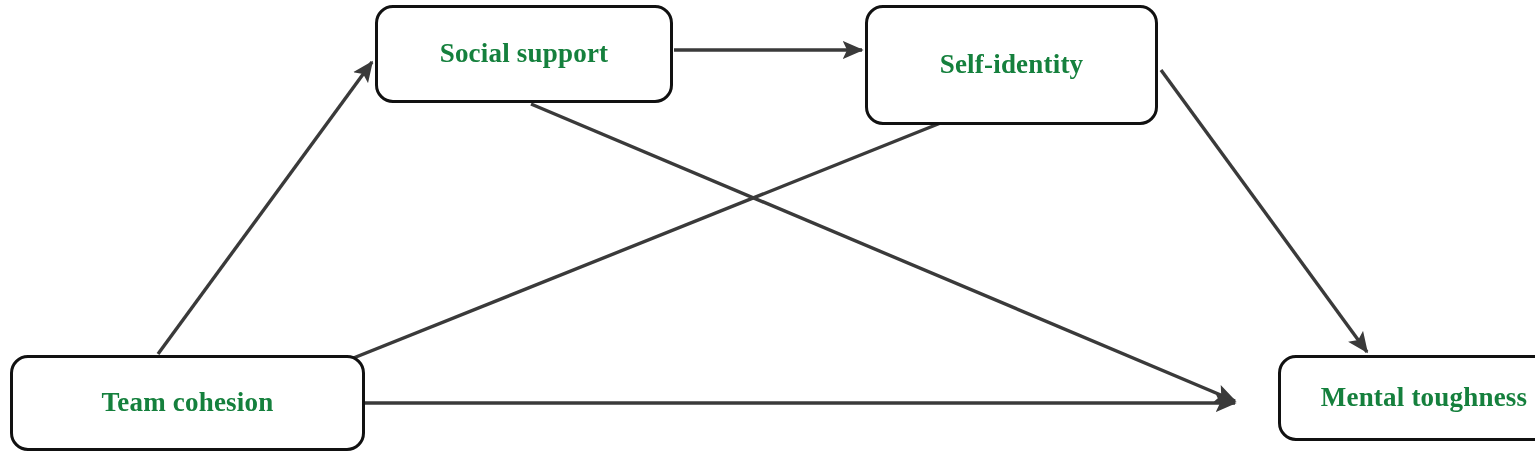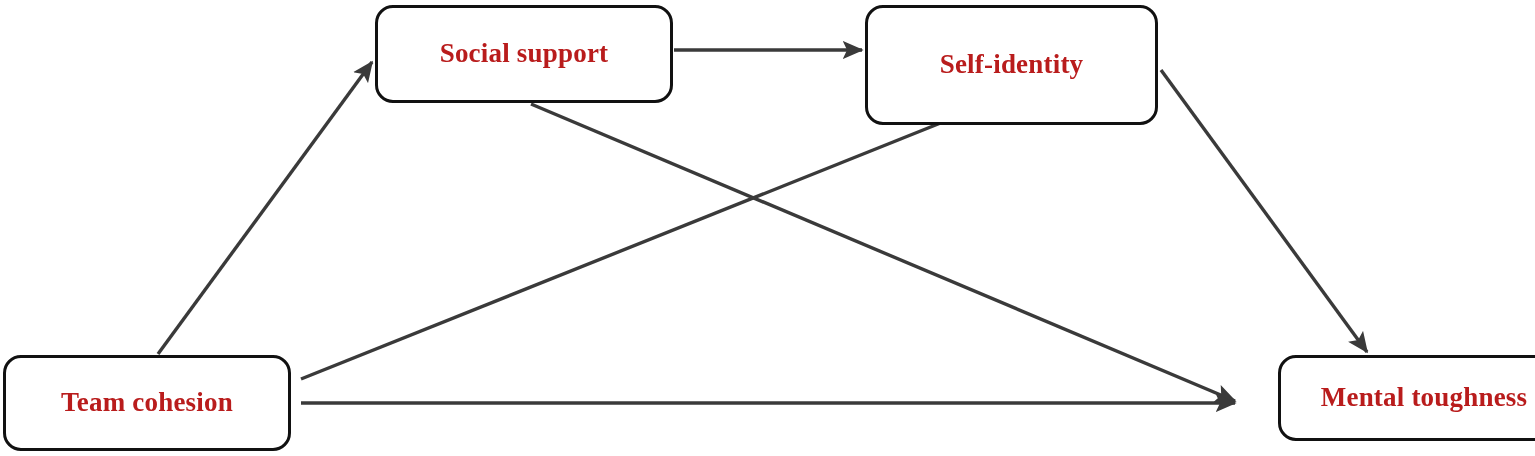--- a/index.html
+++ b/index.html
@@ -34,29 +34,29 @@
     display: flex;
     align-items: center;
     justify-content: center;
     z-index: 5;
   }
   .node-label {
     font-family: "Liberation Serif", "DejaVu Serif", serif;
     font-weight: bold;
     font-size: 27px;
     line-height: 1.1;
-    color: #b91c1c;
+    color: #15803d;
     letter-spacing: 0.2px;
     white-space: nowrap;
     text-align: center;
   }
   
   #node-social-support  { left: 375px; top: 5px;   width: 298px; height: 98px; }
   #node-self-identity   { left: 865px; top: 5px;   width: 293px; height: 120px; }
-  #node-team-cohesion   { left: 3px;   top: 355px; width: 288px; height: 96px; }
+  #node-team-cohesion   { left: 10px;   top: 355px; width: 355px; height: 96px; }
   #node-mental-toughness{ left: 1238px;top: 355px; width: 292px; height: 86px; margin-left: 40px; }
 </style>
 </head>
 <body>
 
 <div id="canvas">
 
   <svg id="edges" viewBox="0 0 1535 456" width="1535" height="456" xmlns="http://www.w3.org/2000/svg">
     <defs>
       <marker id="arrowhead" viewBox="0 0 10 10" refX="9.2" refY="5" markerWidth="6.2" markerHeight="6.2" orient="auto-start-reverse" markerUnits="strokeWidth">

